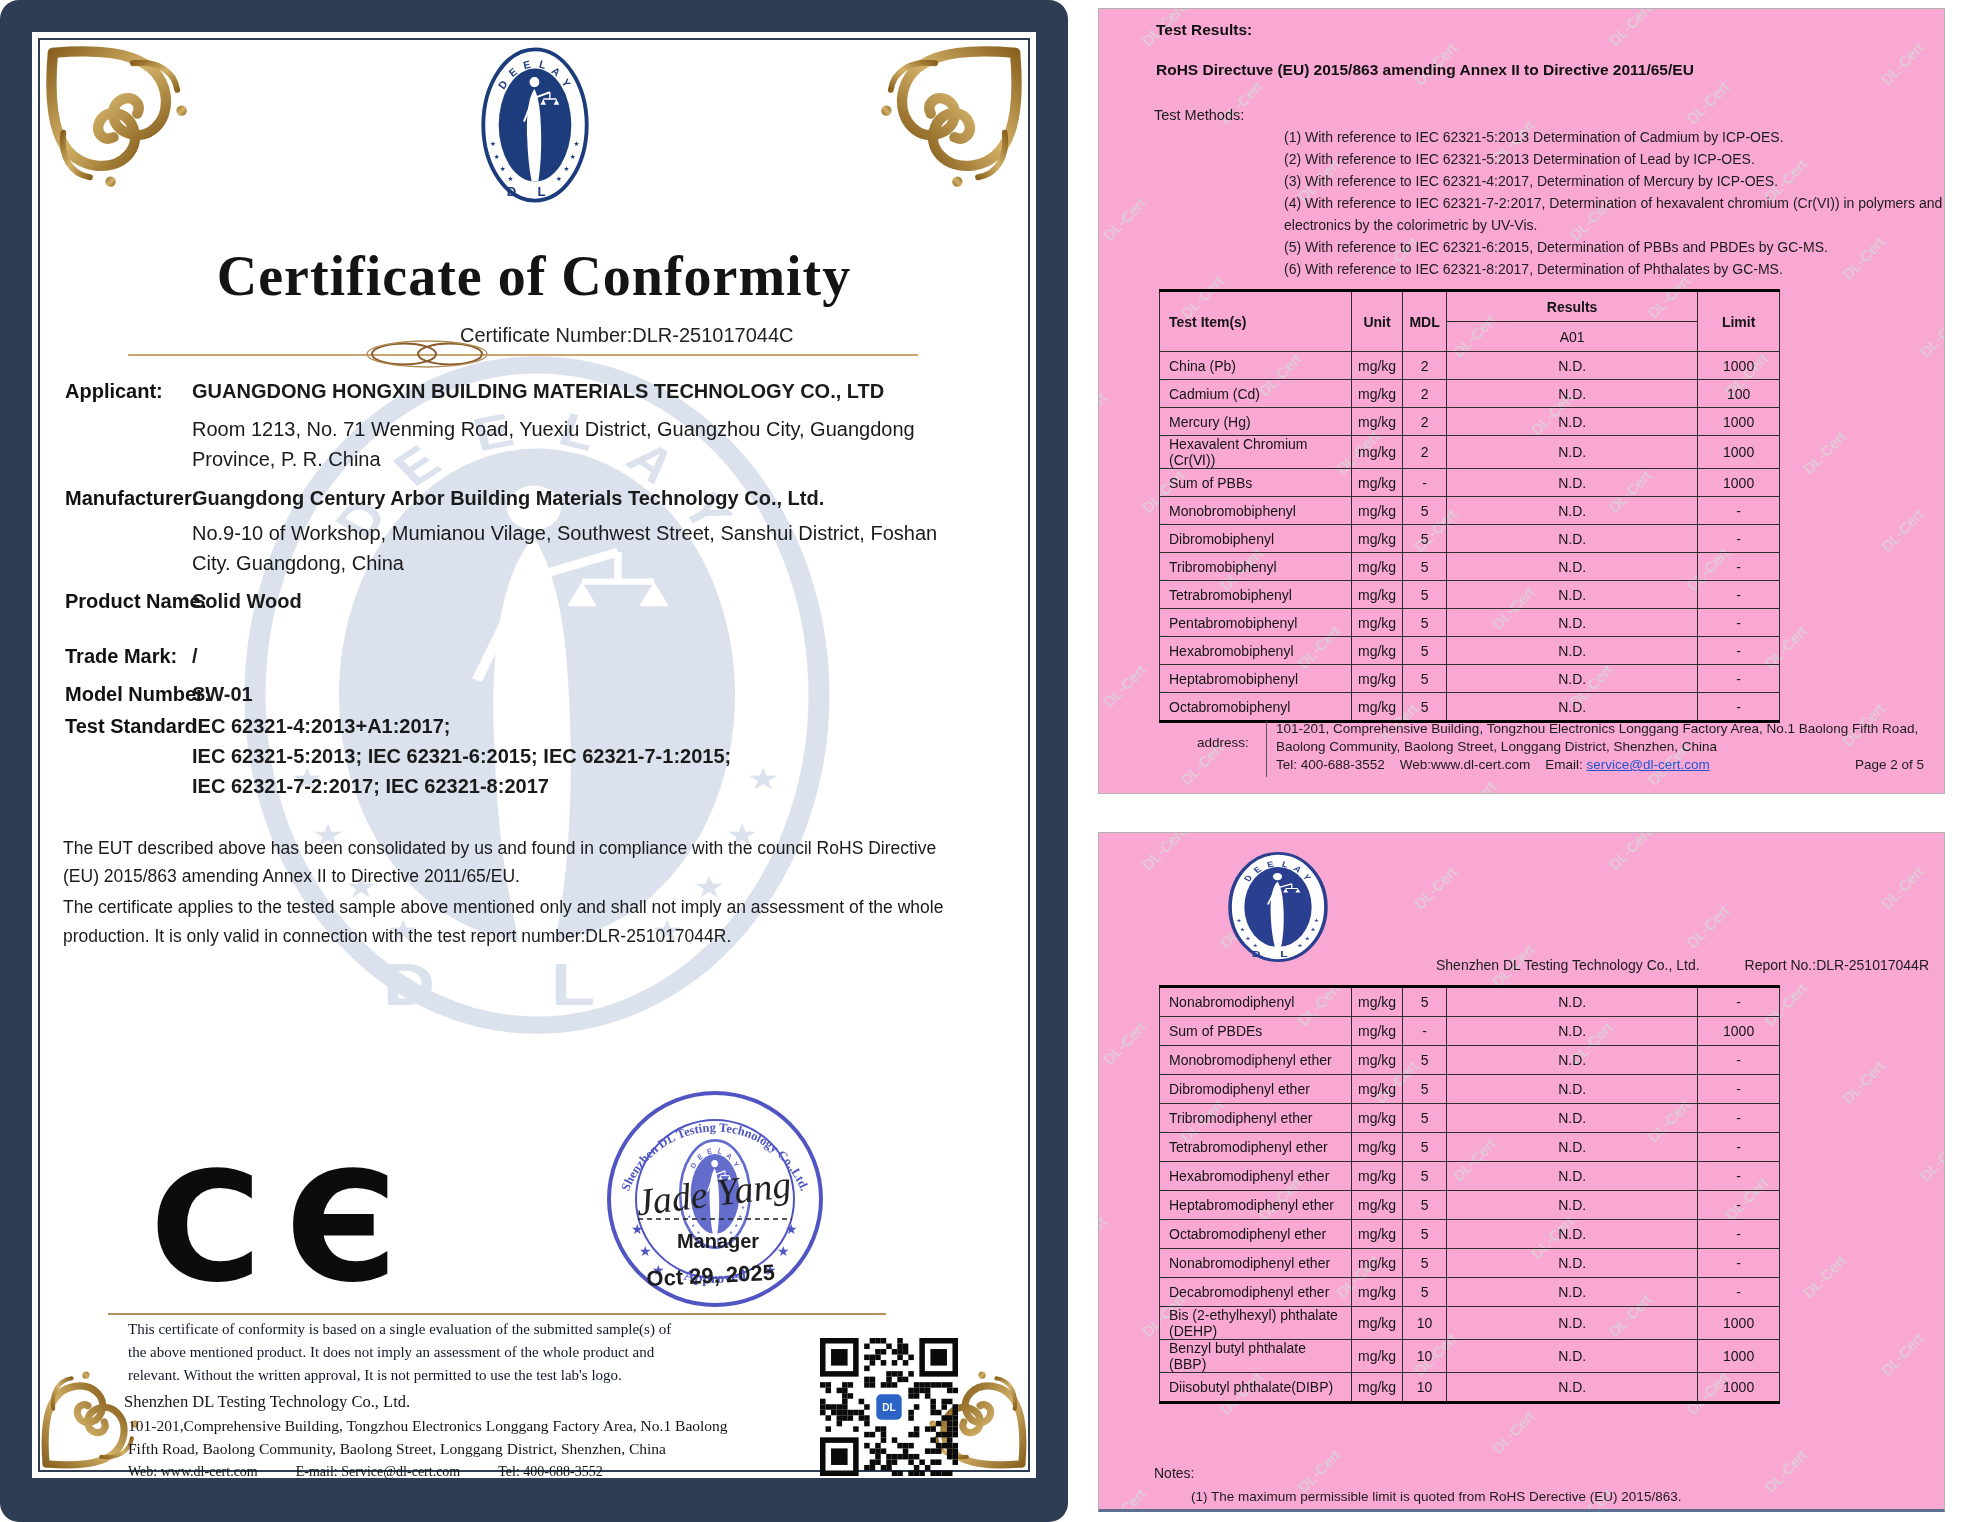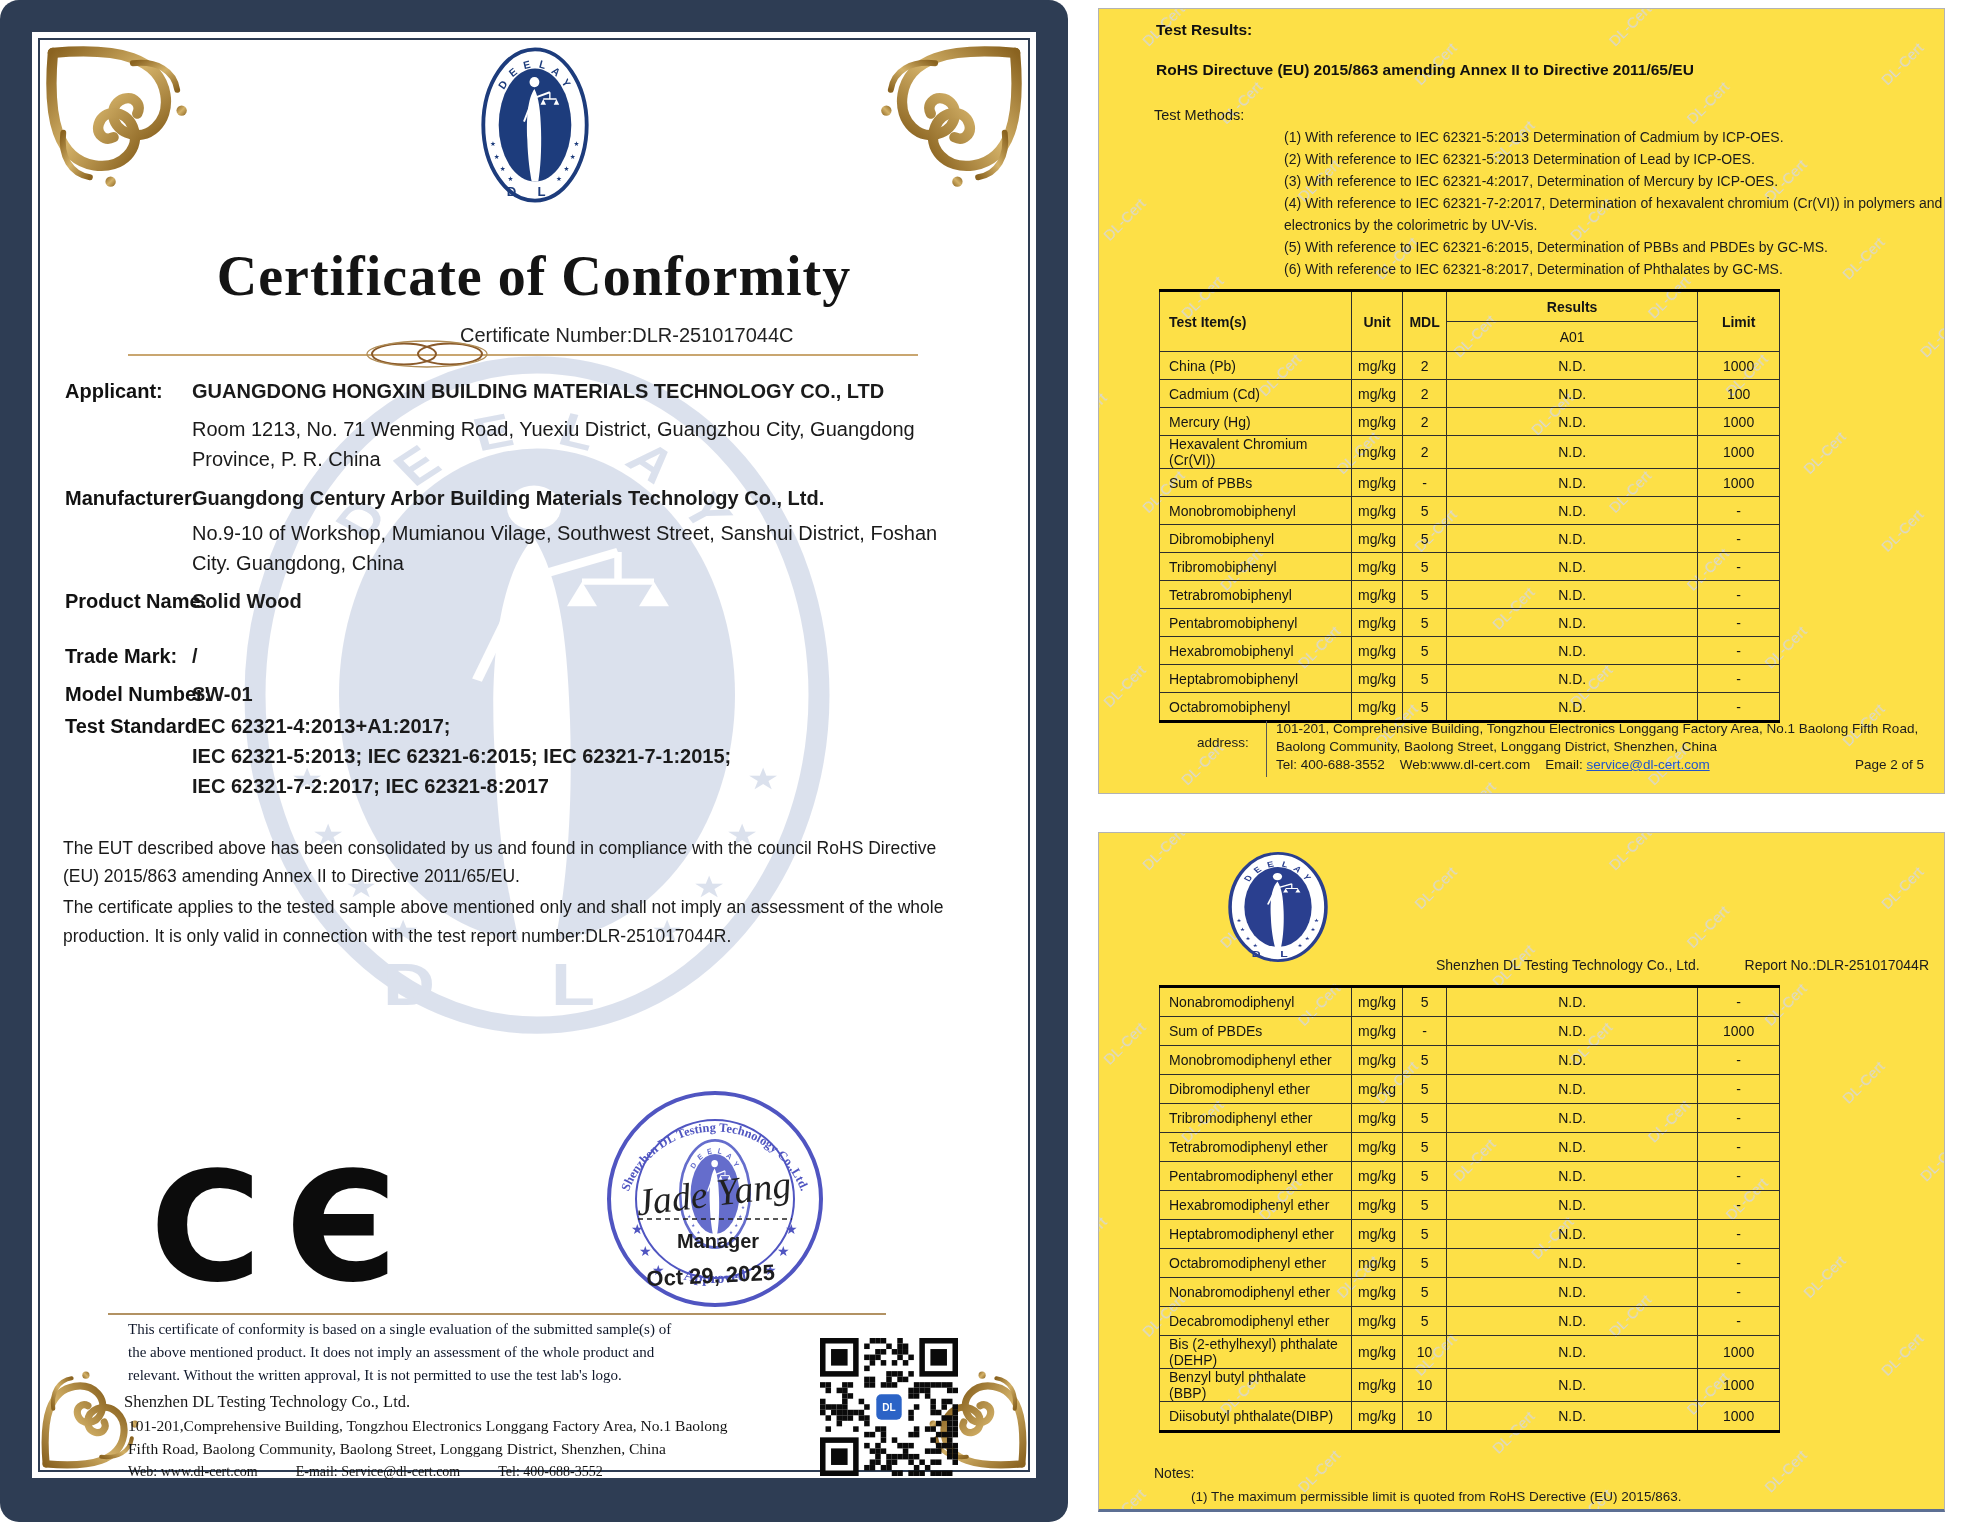--- a/index.html
+++ b/index.html
@@ -29,21 +29,21 @@
   .serif{font-family:"Liberation Serif",serif;}
   .disc{font-size:15px;color:#0f172a;}
   .fco{font-size:16.5px;color:#141414;}
   .faddr{font-size:15.5px;color:#141414;}
   .fcontact{font-size:14px;color:#141414;}
   .fcontact span{margin-right:38px;}
   .qr{left:788px;top:1306px;width:138px;height:138px;}
   .orn{position:absolute;z-index:1;}
 
   
-  .rpage{position:absolute;background:#fde047;border:1px solid #b3b3b3;}
+  .rpage{position:absolute;background:#f9a8d4;border:1px solid #b3b3b3;}
   #page2{left:1098px;top:8px;width:845px;height:784px;}
   #page3{left:1098px;top:832px;width:845px;height:676px;border-bottom:3px solid #5c6f93;}
   .wm{position:absolute;inset:0;width:100%;height:100%;z-index:0;}
   .rpage .abs{z-index:2;}
   .b{font-weight:bold;}
   .h15{font-size:15.5px;color:#101010;}
   .t14{font-size:14px;color:#1b1b1b;}
   .t135{font-size:13.5px;color:#1b1b1b;}
 
   table.rt{position:absolute;border-collapse:collapse;background:transparent;z-index:2;
@@ -611,27 +611,20 @@
             <td>-</td>
           </tr>
           <tr>
             <td>Tetrabromodiphenyl ether</td>
             <td>mg/kg</td>
             <td>5</td>
             <td>N.D.</td>
             <td>-</td>
           </tr>
           <tr>
-            <td>Pentabromodiphenyl ether</td>
-            <td>mg/kg</td>
-            <td>5</td>
-            <td>N.D.</td>
-            <td>-</td>
-          </tr>
-          <tr>
             <td>Hexabromodiphenyl ether</td>
             <td>mg/kg</td>
             <td>5</td>
             <td>N.D.</td>
             <td>-</td>
           </tr>
           <tr>
             <td>Heptabromodiphenyl ether</td>
             <td>mg/kg</td>
             <td>5</td>

